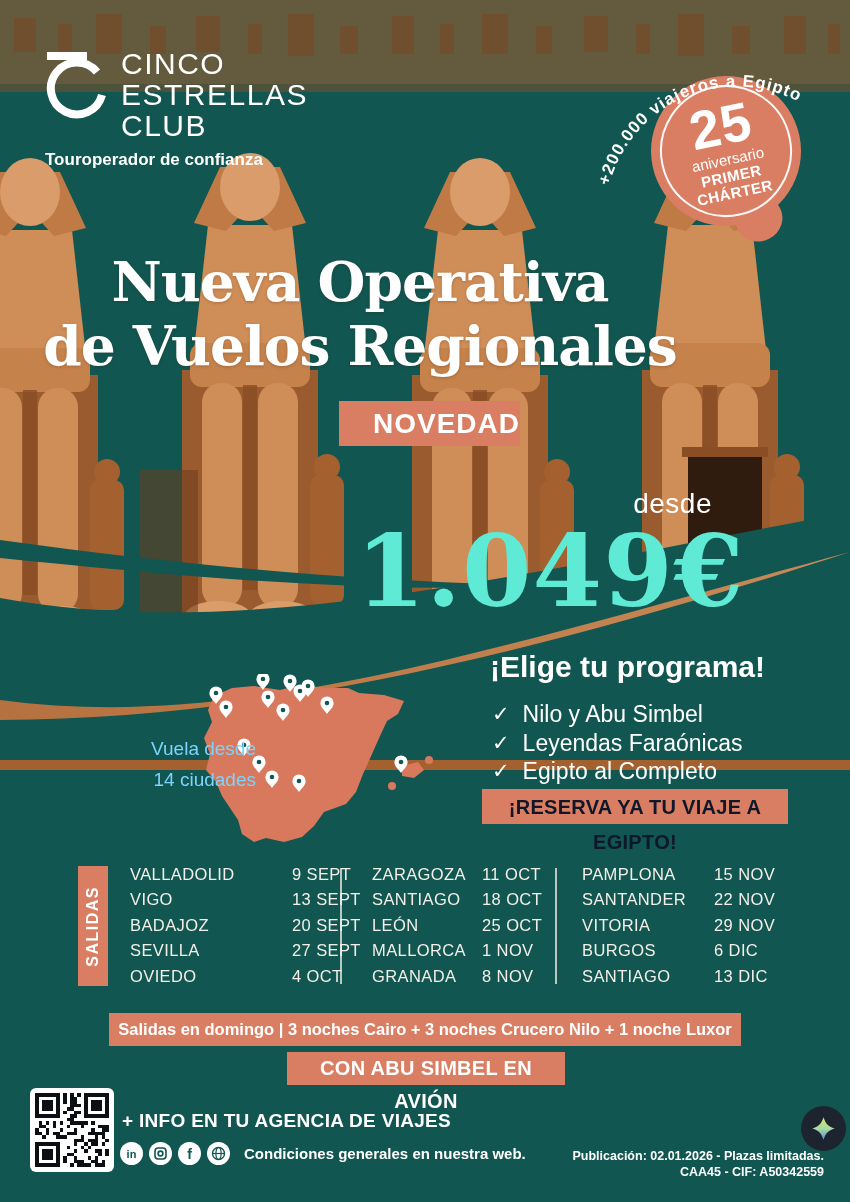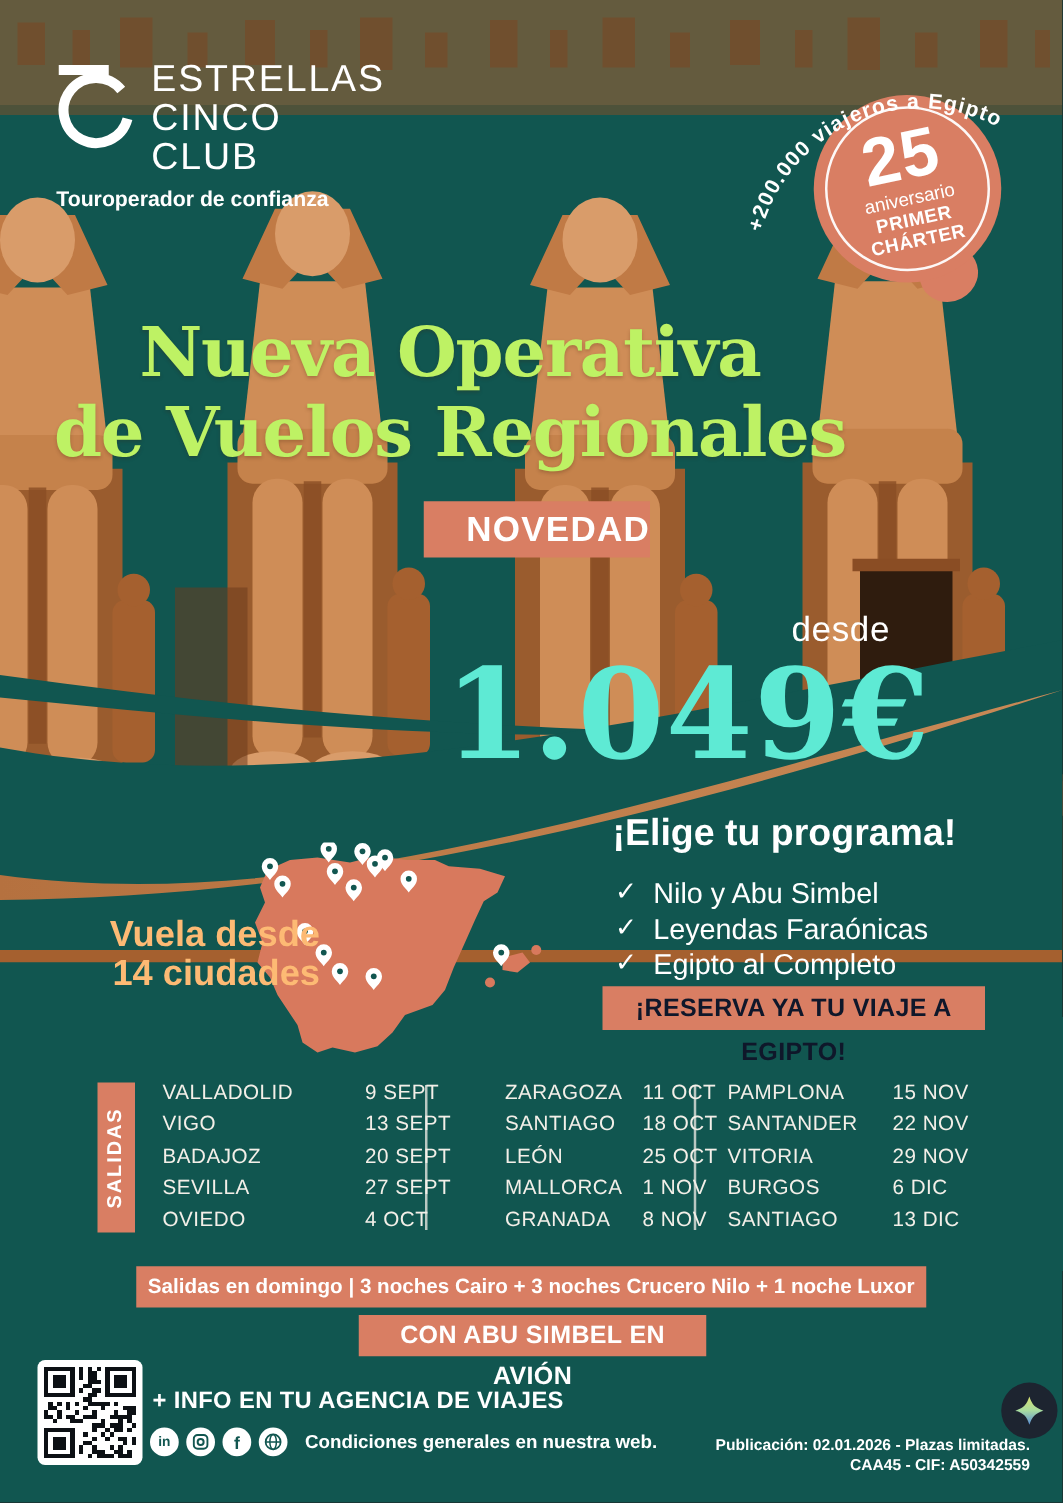--- a/index.html
+++ b/index.html
@@ -32,43 +32,43 @@
     background:#d97e63;transform:rotate(-12deg);display:flex;flex-direction:column;align-items:center;
     justify-content:center;color:#fff;text-align:center;}
   .badge-circle::before{content:"";position:absolute;inset:9px;border:2px solid rgba(255,255,255,.95);border-radius:50%;}
   .badge-num{font-size:54px;font-weight:bold;line-height:48px;letter-spacing:1px;}
   .badge-sub{font-size:15px;line-height:17px;margin-top:2px;}
   .badge-b{font-size:15px;font-weight:bold;line-height:17px;letter-spacing:.5px;}
 
   
   .kicker{position:absolute;left:212px;top:194px;width:426px;height:52px;background:#115650;
     color:#fff;font-weight:bold;font-size:35px;letter-spacing:1px;text-align:center;line-height:52px;}
-  .title{position:absolute;left:0;top:250px;width:720px;text-align:center;color:#bef264;
+  .title{position:absolute;left:0;top:250px;width:720px;text-align:center;color:#ffffff;
     font-family:"DejaVu Serif",serif;font-weight:bold;font-size:55px;line-height:64px;letter-spacing:-1px;
     text-shadow:0 1px 3px rgba(60,30,10,.25);}
   .novedad{position:absolute;left:339px;top:401px;width:181px;height:45px;background:#d97e63;
     color:#fff;font-weight:bold;font-size:28px;letter-spacing:1px;text-align:right;line-height:45px;}
   .desde{position:absolute;left:520px;top:488px;width:192px;text-align:right;color:#fff;
     font-size:28px;font-weight:normal;letter-spacing:.5px;}
   .price{position:absolute;left:250px;top:516px;width:600px;text-align:center;color:#5eead4;
     font-family:"DejaVu Serif",serif;font-weight:bold;font-size:100px;line-height:110px;letter-spacing:1px;}
 
   
   .elige{position:absolute;left:490px;top:650px;color:#fff;font-weight:bold;font-size:30px;}
   .checklist{position:absolute;left:492px;top:700px;color:#fff;font-size:23px;line-height:28.5px;}
   .check-item{display:flex;align-items:center;gap:13px;}
   .check-glyph{font-size:21px;font-weight:normal;}
   .cta{position:absolute;left:482px;top:789px;width:306px;height:35px;background:#d97e63;border:none;
     color:#0f172a;font-family:inherit;font-weight:bold;font-size:20px;letter-spacing:.3px;text-align:center;
     line-height:35px;cursor:pointer;}
 
   
   .map{position:absolute;left:196px;top:674px;}
-  .map-caption{position:absolute;left:86px;top:733px;width:170px;text-align:right;color:#fdba74;
-    font-weight:bold;font-size:29px;line-height:31px;}
+  .map-caption{position:absolute;left:86px;top:733px;width:170px;text-align:right;color:#7dd3fc;
+    font-weight:normal;font-size:19px;line-height:31px;}
 
   
   .departures{position:absolute;left:78px;top:862px;width:716px;height:130px;color:#f3efe8;}
   .dep-tab{position:absolute;left:0;top:4px;width:30px;height:120px;background:#d97e63;
     display:flex;align-items:center;justify-content:center;}
   .dep-tab span{writing-mode:vertical-rl;transform:rotate(180deg);color:#fff;font-weight:bold;
     font-size:16px;letter-spacing:1.5px;}
   .dep-group{position:absolute;top:0;display:flex;}
   .dep-col{display:flex;flex-direction:column;}
   .dep-cell{height:25.4px;line-height:25.4px;font-size:16.5px;letter-spacing:.4px;}
@@ -172,22 +172,22 @@
     <path d="M0 300 C 240 332 480 252 850 152 C 480 272 240 318 0 320 Z" fill="url(#sliver)"></path>
   </svg>
 
   <div class="logo">
     <div class="logo-row">
       <svg width="62" height="76" viewBox="0 0 62 76">
         <rect x="2" y="2" width="40" height="8" fill="#fff"></rect>
         <path d="M52 22 A 26 26 0 1 0 57 45" stroke="#fff" stroke-width="8" fill="none"></path>
       </svg>
       <div class="logo-name">
+        <div>CINCO</div>
         <div>ESTRELLAS</div>
-        <div>CINCO</div>
         <div>CLUB</div>
       </div>
     </div>
     <div class="logo-tag">Touroperador de confianza</div>
   </div>
 
   <div class="badge">
     <div class="badge-tail"></div>
     <div class="badge-circle">
       <div class="badge-num">25</div>
@@ -292,21 +292,21 @@
             <div class="dep-cell">OVIEDO</div>
           </div>
           <div class="dep-col">
             <div class="dep-cell">9 SEPT</div>
             <div class="dep-cell">13 SEPT</div>
             <div class="dep-cell">20 SEPT</div>
             <div class="dep-cell">27 SEPT</div>
             <div class="dep-cell">4 OCT</div>
           </div>
         </div>
-        <div class="dep-group" style="left: 294px; margin-left: 32px;">
+        <div class="dep-group" style="left: 294px;">
           <div class="dep-col" style="width: 110px;">
             <div class="dep-cell">ZARAGOZA</div>
             <div class="dep-cell">SANTIAGO</div>
             <div class="dep-cell">LEÓN</div>
             <div class="dep-cell">MALLORCA</div>
             <div class="dep-cell">GRANADA</div>
           </div>
           <div class="dep-col">
             <div class="dep-cell">11 OCT</div>
             <div class="dep-cell">18 OCT</div>

